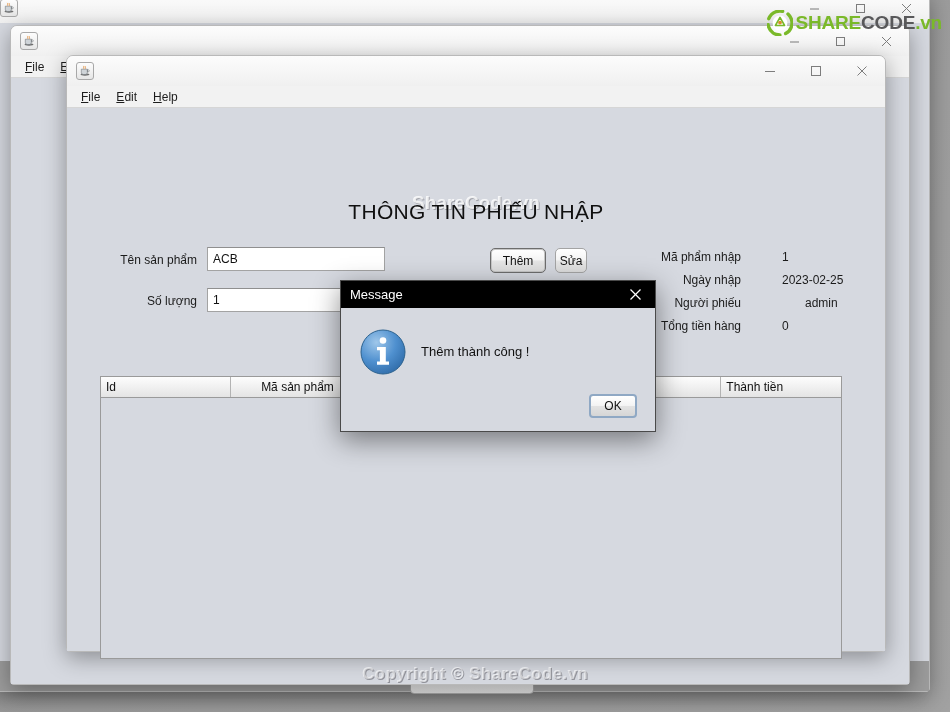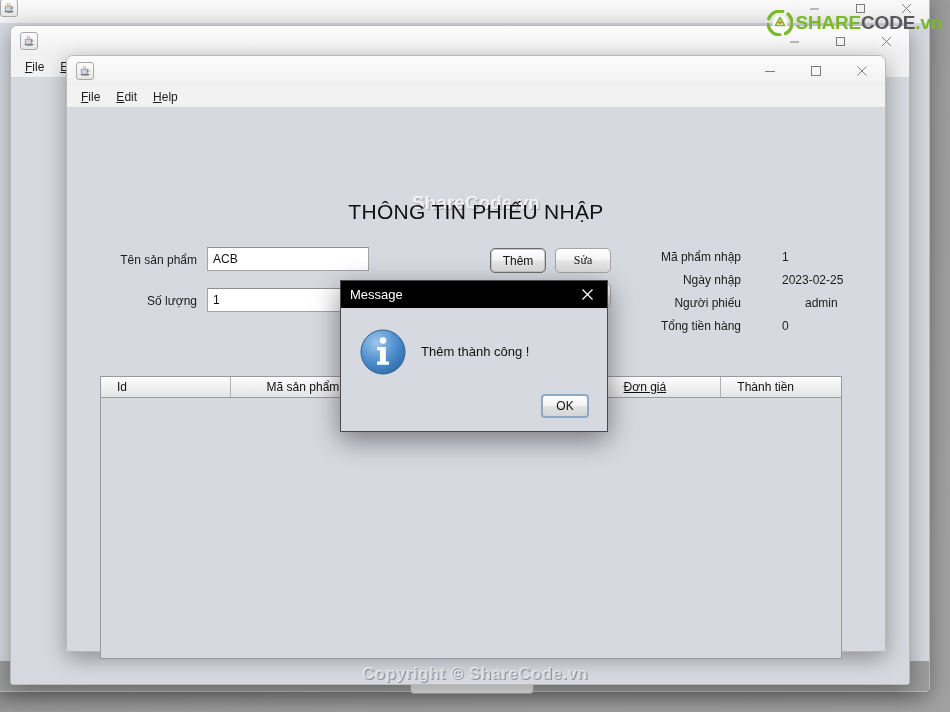--- a/index.html
+++ b/index.html
@@ -161,42 +161,42 @@
     border: 1px solid #9a9a9a;
   }
   .thead {
     display: flex; height: 21px;
     background: linear-gradient(#fdfdfd, #e4e4e4);
     border-bottom: 1px solid #9a9a9a;
   }
   .th {
     font-size: 12px; color: #101010;
     line-height: 21px;
-    padding-left: 16px;
+    padding-left: 5px;
     border-right: 1px solid #b3b3b3;
     overflow: hidden; white-space: nowrap;
   }
   .tbody { background: #d6d9e0; height: 260px; }
 
   .wm-copyright {
     position: absolute;
     left: 0; right: 0; bottom: 28px;
     text-align: center;
     font-size: 17px; font-weight: bold;
     color: rgba(255,255,255,.55);
     text-shadow: 1px 1px 0 rgba(110,110,118,.65);
     letter-spacing: .4px;
     z-index: 6;
     pointer-events: none;
   }
 
   
   #dialog {
     position: absolute;
-    left: 340px; top: 280px; width: 268px; height: 152px;
+    left: 340px; top: 280px; width: 316px; height: 152px;
     z-index: 20;
     background: #d6d9e0;
     border: 1px solid #4a4a4a;
     box-shadow: 0 8px 26px rgba(0,0,0,.45);
   }
   .dlg-title {
     height: 27px; background: #000;
     color: #fff; font-size: 13px;
     display: flex; align-items: center;
     padding-left: 9px;
@@ -362,27 +362,27 @@
 
   <div class="jbody">
 
     <div class="wm-title">ShareCode.vn</div>
 
     <div class="title-wrap">
       <span class="page-title">THÔNG TIN PHIẾU NHẬP</span>
     </div>
 
     <div class="form-label" style="left:40px;top:145px;width:90px;">Tên sản phẩm</div>
-    <div class="tf" style="left:140px;top:139px;width:162px;height:24px;">ACB</div>
+    <div class="tf" style="left:140px;top:139px;width:178px;height:24px;">ACB</div>
 
     <div class="form-label" style="left:40px;top:186px;width:90px;">Số lượng</div>
     <div class="tf" style="left:140px;top:180px;width:178px;height:24px;">1</div>
 
     <div class="btn focus" style="left:423px;top:140px;width:56px;height:25px;">Thêm</div>
-    <div class="btn" style="left:488px;top:140px;width:56px;height:25px;font-family:Liberation Serif, serif;">Sửa</div>
+    <div class="btn" style="left:488px;top:140px;width:32px;height:25px;">Sửa</div>
     <div class="btn" style="left:427px;top:175px;width:52px;height:25px;">Xóa</div>
     <div class="btn" style="left:488px;top:175px;width:56px;height:25px;">Xuất</div>
 
     <div class="info-label" style="left:560px;top:142px;width:114px;">Mã phẩm nhập</div>
     <div class="info-value" style="left:715px;top:142px;">1</div>
 
     <div class="info-label" style="left:560px;top:165px;width:114px;">Ngày nhập</div>
     <div class="info-value" style="left:715px;top:165px;">2023-02-25</div>
 
     <div class="info-label" style="left:560px;top:188px;width:114px;">Người phiếu</div>

